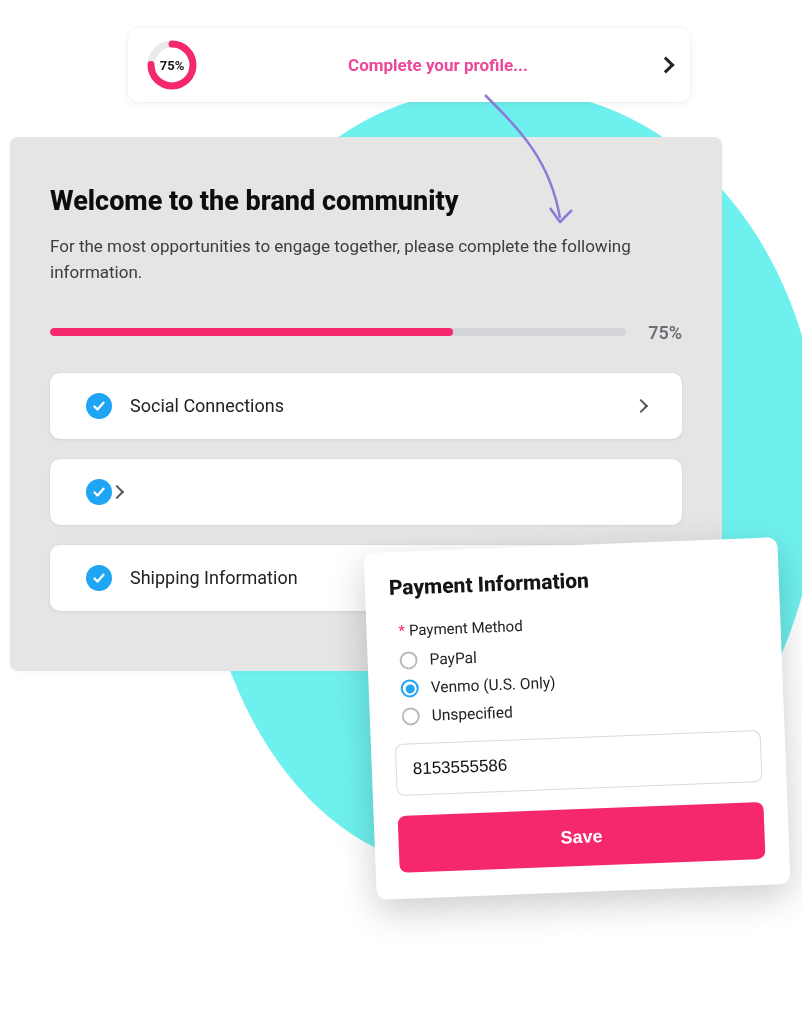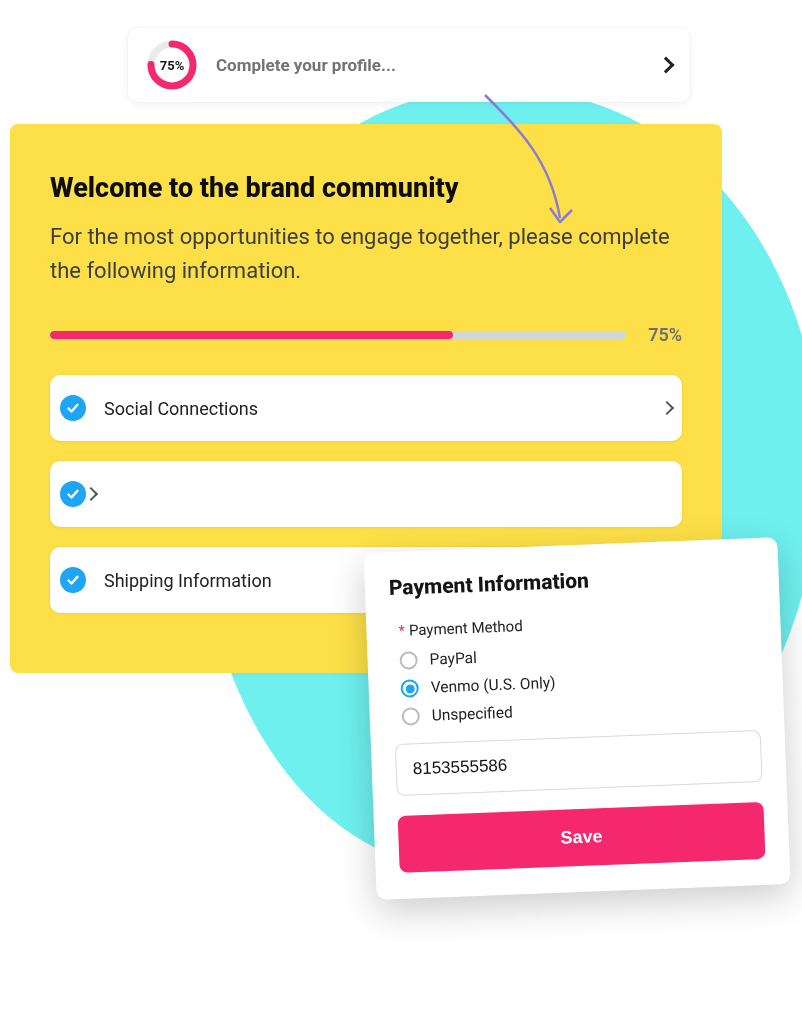--- a/index.html
+++ b/index.html
@@ -48,50 +48,51 @@
     top: 50%; left: 50%;
     transform: translate(-50%, -50%);
     font-size: 13px;
     font-weight: 700;
     color: #1a1a1a;
   }
   .banner-title {
     margin-left: 18px;
     font-size: 17px;
     font-weight: 700;
-    color: #737373;
+    color: #ec4899;
     flex: 1;
+    text-align: center;
   }
   .chevron {
     width: 12px;
     height: 12px;
     border-right: 3px solid #222;
     border-bottom: 3px solid #222;
     transform: rotate(-45deg);
   }
   
   .card {
     position: absolute;
-    top: 124px;
+    top: 137px;
     left: 10px;
     width: 712px;
-    background: #fde047;
+    background: #e5e5e5;
     border-radius: 8px;
     padding: 48px 40px 40px 40px;
     z-index: 3;
     box-shadow: 0 1px 4px rgba(0,0,0,0.03);
   }
   .card h1 {
     font-size: 27px;
     font-weight: 800;
     color: #0d0d0d;
     margin-bottom: 16px;
   }
   .card p.sub {
-    font-size: 22px;
+    font-size: 17px;
     line-height: 1.55;
     color: #3d3d3d;
     margin-bottom: 36px;
   }
   .progress-row {
     display: flex;
     align-items: center;
     gap: 22px;
     margin-bottom: 30px;
   }
@@ -110,21 +111,21 @@
   }
   .progress-pct {
     font-size: 18px;
     font-weight: 600;
     color: #6b6e76;
   }
   .section-item {
     background: #ffffff;
     border-radius: 10px;
     box-shadow: 0 1px 4px rgba(0,0,0,0.05), 0 0 0 1px rgba(0,0,0,0.02);
-    padding: 20px 10px;
+    padding: 20px 36px;
     display: flex;
     align-items: center;
     margin-bottom: 20px;
   }
   .check-badge {
     width: 26px;
     height: 26px;
     border-radius: 50%;
     background: #1ea5f3;
     display: flex;

